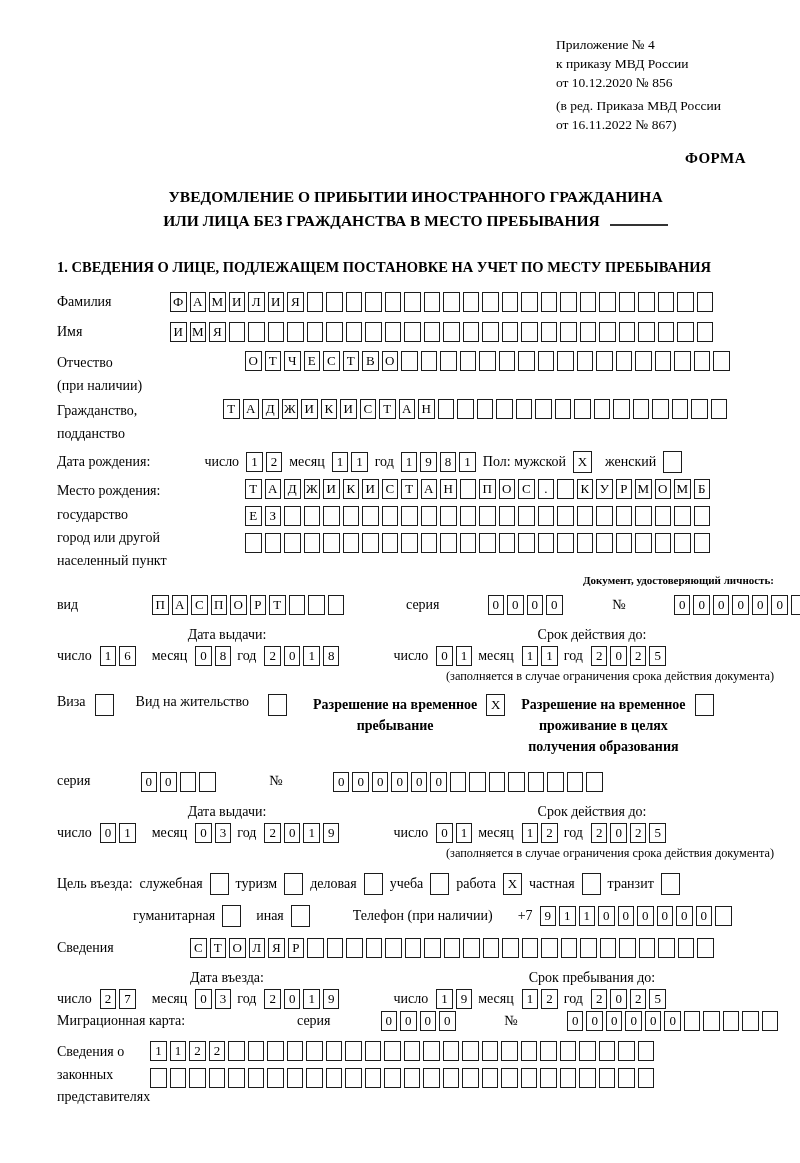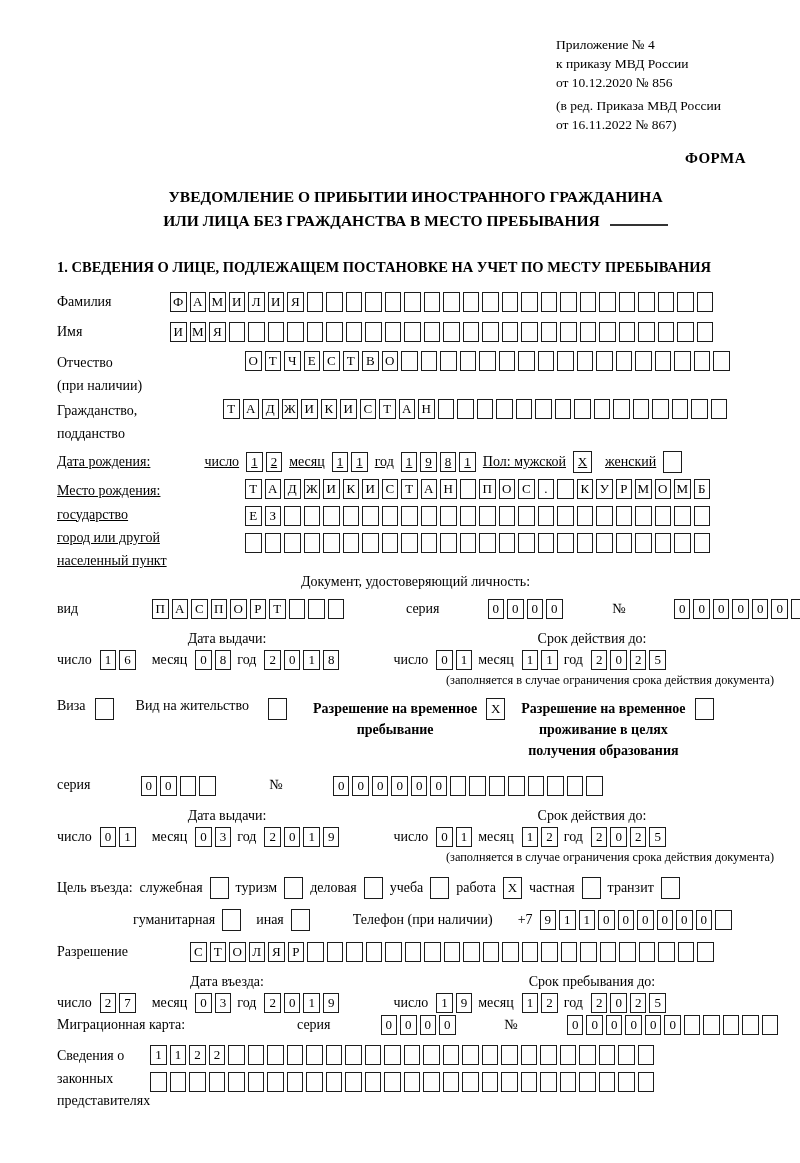--- a/index.html
+++ b/index.html
@@ -62,22 +62,22 @@
 
   
   .purpose-row { display: flex; align-items: center; gap: 7px; font-size: 14px; margin-top: 12px; flex-wrap: nowrap; }
   .purpose-row2 { display: flex; align-items: center; gap: 7px; font-size: 14px; margin-top: 10px; margin-left: 76px; }
 
   .reps-block { display: flex; margin-top: 10px; }
   .reps-label { width: 123px; font-size: 14px; line-height: 1.62; }
   .reps-cells .cells { margin-bottom: 7px; }
 
   .mt2 { margin-top: 2px; }
-  .mt6 { margin-top: 6px; text-decoration: underline; }
-  .center-bold { text-align: center; font-weight: normal; font-size: 14px; margin-top: 10px; }
+  .mt6 { margin-top: 6px; }
+  .center-bold { text-align: right; font-weight: bold; font-size: 11px; margin-top: 10px; }
   .para { font-size: 14px; line-height: 1.7; margin-top: 8px; }
 </style>
 </head>
 <body>
 
 <div class="page">
 
   <div class="hdr-block">
     <div>Приложение № 4</div>
     <div>к приказу МВД России</div>
@@ -602,21 +602,21 @@
         <span class="cell">0</span>
         <span class="cell">0</span>
         <span class="cell">0</span>
         <span class="cell">0</span>
         <span class="cell">0</span>
         <span class="cell"></span>
       </span>
   </div>
 
   <div class="row" style="align-items:center;margin-top:11px">
-    <span class="lbl" style="width:93px">Разрешение</span>
+    <span class="lbl" style="width:93px">Сведения</span>
     <span class="cells">
         <span class="cell">С</span>
         <span class="cell">Т</span>
         <span class="cell">О</span>
         <span class="cell">Л</span>
         <span class="cell">Я</span>
         <span class="cell">Р</span>
         <span class="cell"></span>
         <span class="cell"></span>
         <span class="cell"></span>

